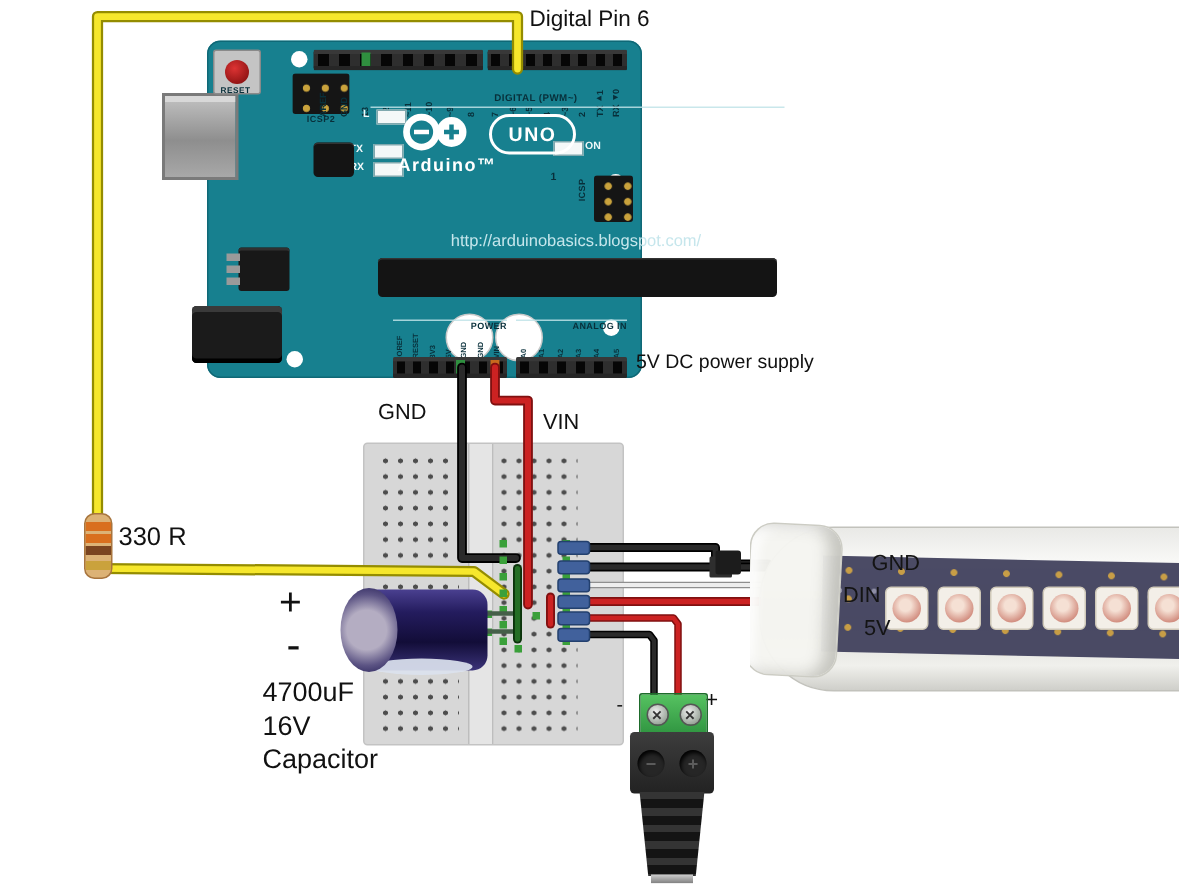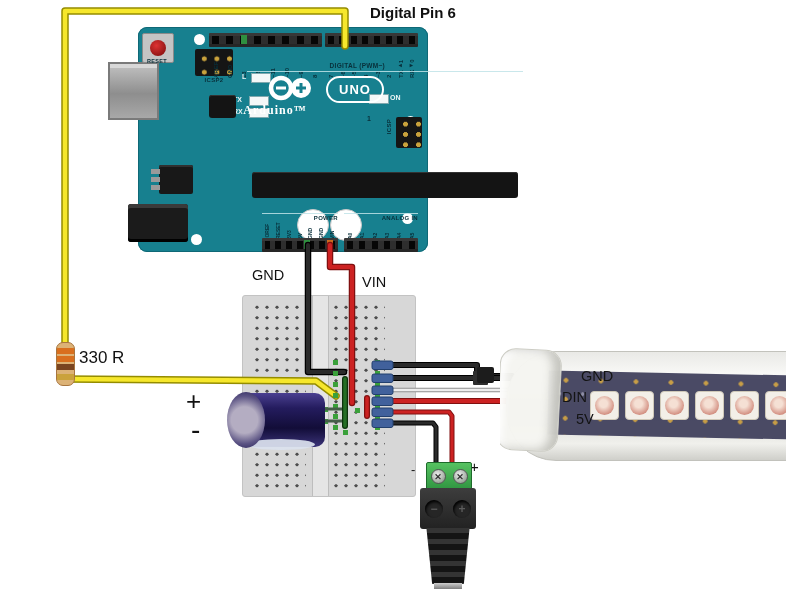--- a/index.html
+++ b/index.html
@@ -28,22 +28,22 @@
   .vlabels span{flex:1;writing-mode:vertical-rl;transform:rotate(180deg);font-size:6px;font-weight:bold;
                 color:#082f3a;display:flex;align-items:center;justify-content:flex-start;line-height:1;overflow:visible;}
   .vlabels.small{height:17px;}
   .vlabels.small span{font-size:5px;}
   .boardtxt{position:absolute;color:#082f3a;font-weight:bold;font-size:6.5px;letter-spacing:.3px;white-space:nowrap;}
   .whitetxt{position:absolute;color:#eef7f8;font-weight:bold;font-size:7px;white-space:nowrap;}
   .hole{position:absolute;width:11px;height:11px;border-radius:50%;background:#fff;}
   .thinline{position:absolute;height:1px;background:#bfe3e8;opacity:.85;}
   .uno{position:absolute;left:221px;top:49px;width:54px;height:23px;border:2.5px solid #fff;border-radius:14px;
        display:flex;align-items:center;justify-content:center;font-size:13px;font-weight:bold;color:#fff;letter-spacing:1px;}
-  .brand{position:absolute;left:130px;top:76px;width:80px;text-align:center;color:#fff;font-weight:bold;
-         font-size:12px;font-family:Liberation Serif, serif;letter-spacing:1px;}
+  .brand{position:absolute;left:160px;top:76px;width:80px;color:#fff;font-weight:bold;
+         font-size:12px;font-family:Liberation Sans, sans-serif;letter-spacing:1px;}
   .url{position:absolute;left:143px;top:128px;width:272px;text-align:center;color:#c6e6ec;font-size:11px;}
   .chip{position:absolute;background:#141414;border-radius:3px;box-shadow:inset 0 1px 0 #333;}
   .vreg{position:absolute;left:54px;top:138px;width:34px;height:29px;background:#181818;border-radius:2px;box-shadow:inset 0 2px 0 #303030;}
   .vreg i{position:absolute;left:-8px;width:9px;height:5px;background:#9a9a9a;}
   .pinmark{position:absolute;width:6px;height:9px;}
 
   
   #bb{position:absolute;left:242px;top:295px;width:172px;height:200px;background:#d7d7d7;border:1px solid #c3c3c3;border-radius:3px;}
   #bb .dots{position:absolute;top:6px;width:54px;height:188px;
             background-image:radial-gradient(circle,#4d4d4d 1.5px,transparent 1.8px);
@@ -174,20 +174,21 @@
     <div class="uno">UNO</div>
     <div class="brand">Arduino™</div>
 
     <div class="chip" style="left:104px;top:68px;width:27px;height:23px;"></div>
 
     <div class="boardtxt" style="left:262px;top:88px;font-size:7px;">1</div>
     <div class="icspgrid" style="left:291px;top:90px;width:26px;height:31px;
          background-image:radial-gradient(circle,#c9a23c 2.2px,#151515 2.7px);background-size:13px 10.3px;background-position:3px 2px;"></div>
     <div class="boardtxt" style="left:281px;top:92px;writing-mode:vertical-rl;transform:rotate(180deg);font-size:6px;">ICSP</div>
 
+    <div class="url">http://arduinobasics.blogspot.com/</div>
     <div class="chip" style="left:147px;top:145px;width:266px;height:26px;"></div>
     <div class="vreg">
       <i style="top:4px;"></i>
         <i style="top:12px;"></i>
         <i style="top:20px;"></i>
     </div>
     <div class="hole" style="left:192px;top:182px;width:32px;height:32px;border:1px solid #c9c9c9;box-sizing:border-box;"></div>
     <div class="hole" style="left:225px;top:182px;width:32px;height:32px;border:1px solid #c9c9c9;box-sizing:border-box;"></div>
 
     <div class="thinline" style="left:157px;top:186px;width:76px;"></div>
@@ -342,22 +343,28 @@
       <span class="screw">✕</span>
     </div>
     <div class="body">
       <span class="emb">−</span>
       <span class="emb">+</span>
     </div>
     <div class="barrel"></div>
     <div class="tip"></div>
   </div>
 
-  <div class="lbl" style="left:370px;top:4px;font-size:15px;font-weight:bold;">Digital Pin 6</div>
+  <div class="lbl" style="left:353px;top:4px;font-size:15px;">Digital Pin 6</div>
   <div class="lbl" style="left:252px;top:267px;font-size:14.5px;">GND</div>
   <div class="lbl" style="left:362px;top:274px;font-size:14.5px;">VIN</div>
   <div class="lbl" style="left:424px;top:233px;font-size:13px;line-height:16.5px;">
+    <div>5V DC power supply</div>
   </div>
   <div class="lbl" style="left:79px;top:348px;font-size:17px;">330 R</div>
   <div class="lbl" style="left:186px;top:386px;font-size:26px;">+</div>
   <div class="lbl" style="left:191px;top:414px;font-size:28px;">-</div>
+  <div class="lbl" style="left:175px;top:450px;font-size:18px;line-height:22.5px;">
+    <div>4700uF</div>
+    <div>16V</div>
+    <div>Capacitor</div>
+  </div>
 
 </div>
 
 </body></html>

